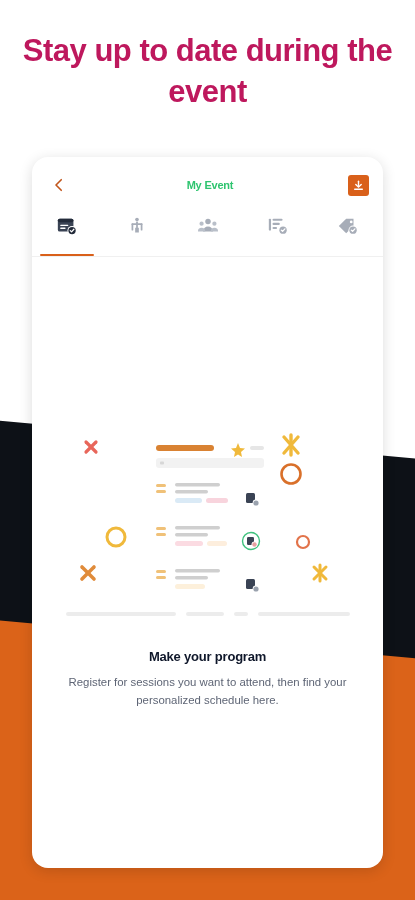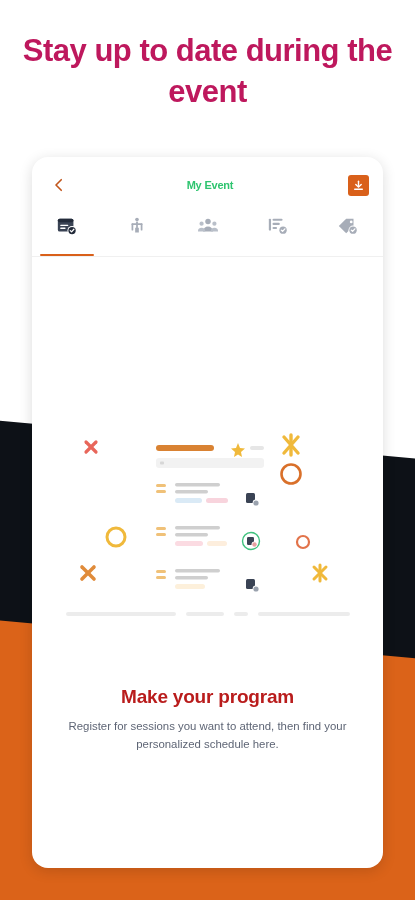--- a/index.html
+++ b/index.html
@@ -119,24 +119,24 @@
     flex-direction:column;
     align-items:center;
     justify-content:flex-start;
   }
   .illustration {
     margin-top:170px;
     width:300px; height:200px;
     position:relative;
   }
   .empty-title {
-    margin-top:59px;
-    font-size:19px;
+    margin-top:22px;
+    font-size:13px;
     font-weight:bold;
-    color:#b91c1c;
+    color:#0f172a;
     letter-spacing:-0.2px;
   }
   .empty-text {
     margin-top:10px;
     width:286px;
     text-align:center;
     font-size:11.4px;
     line-height:1.55;
     color:#5e6575;
   }

